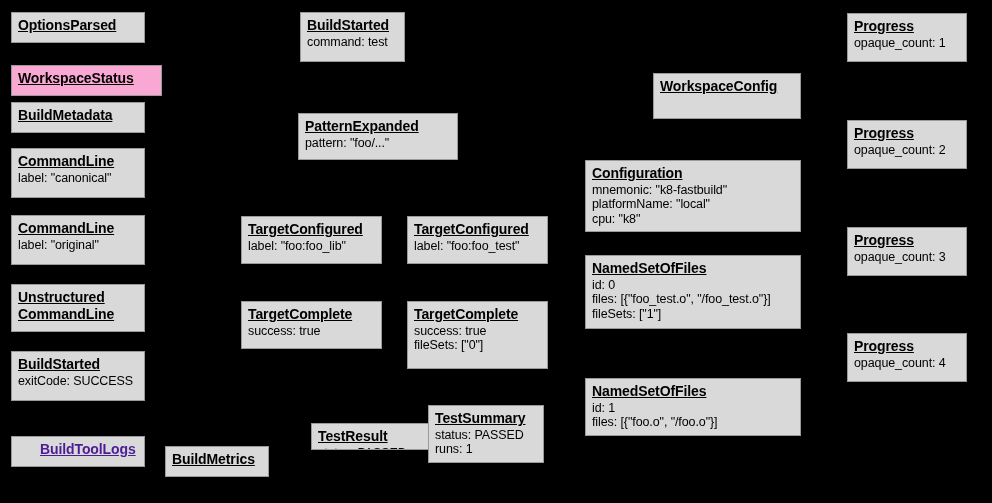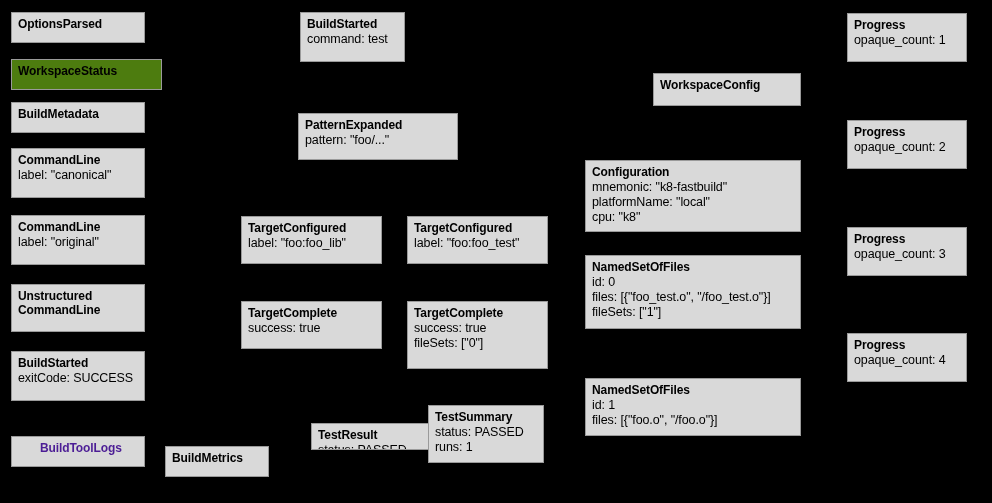--- a/index.html
+++ b/index.html
@@ -24,22 +24,23 @@
     background: #d9d9d9;
     border: 1px solid #9a9a9a;
     border-right-color: #8c8c8c;
     border-bottom-color: #8c8c8c;
     color: #000000;
     padding: 4px 6px 5px 6px;
     line-height: 1.18;
     overflow: hidden;
   }
   .node-title {
-    font-size: 12px;
+    font-size: 14px;
     font-weight: bold;
+    text-decoration: underline;
     letter-spacing: -0.1px;
     white-space: pre-line;
     display: block;
     margin-bottom: 1px;
   }
   .node-fields {
     display: block;
   }
   .node-field {
     display: block;
@@ -50,21 +51,21 @@
   }
 </style>
 </head>
 <body>
 
 <div id="canvas">
     <div class="node" style="left: 11px; top: 12px; width: 134px; height: 31px; background: rgb(217, 217, 217); border-color: rgb(154, 154, 154); color: rgb(0, 0, 0);">
       <span class="node-title">OptionsParsed</span>
       <span class="node-fields"></span>
     </div>
-    <div class="node" style="left: 11px; top: 59px; width: 151px; height: 31px; background: #4d7c0f; border-color: rgb(154, 154, 154); color: rgb(0, 0, 0);">
+    <div class="node" style="left: 11px; top: 65px; width: 151px; height: 31px; background: #f9a8d4; border-color: rgb(154, 154, 154); color: rgb(0, 0, 0);">
       <span class="node-title">WorkspaceStatus</span>
       <span class="node-fields"></span>
     </div>
     <div class="node" style="left: 11px; top: 102px; width: 134px; height: 31px; background: rgb(217, 217, 217); border-color: rgb(154, 154, 154); color: rgb(0, 0, 0);">
       <span class="node-title">BuildMetadata</span>
       <span class="node-fields"></span>
     </div>
     <div class="node" style="left: 11px; top: 148px; width: 134px; height: 50px; background: rgb(217, 217, 217); border-color: rgb(154, 154, 154); color: rgb(0, 0, 0);">
       <span class="node-title">CommandLine</span>
       <span class="node-fields">
@@ -139,21 +140,21 @@
         <span class="node-field">status: PASSED</span>
       </span>
     </div>
     <div class="node" style="left: 428px; top: 405px; width: 116px; height: 58px; background: rgb(217, 217, 217); border-color: rgb(154, 154, 154); color: rgb(0, 0, 0);">
       <span class="node-title">TestSummary</span>
       <span class="node-fields">
         <span class="node-field">status: PASSED</span>
         <span class="node-field">runs: 1</span>
       </span>
     </div>
-    <div class="node" style="left: 653px; top: 73px; width: 148px; height: 33px; background: rgb(217, 217, 217); border-color: rgb(154, 154, 154); color: rgb(0, 0, 0);">
+    <div class="node" style="left: 653px; top: 73px; width: 148px; height: 46px; background: rgb(217, 217, 217); border-color: rgb(154, 154, 154); color: rgb(0, 0, 0);">
       <span class="node-title">WorkspaceConfig</span>
       <span class="node-fields"></span>
     </div>
     <div class="node" style="left: 585px; top: 160px; width: 216px; height: 72px; background: rgb(217, 217, 217); border-color: rgb(154, 154, 154); color: rgb(0, 0, 0);">
       <span class="node-title">Configuration</span>
       <span class="node-fields">
         <span class="node-field">mnemonic: "k8-fastbuild"</span>
         <span class="node-field">platformName: "local"</span>
         <span class="node-field">cpu: "k8"</span>
       </span>

